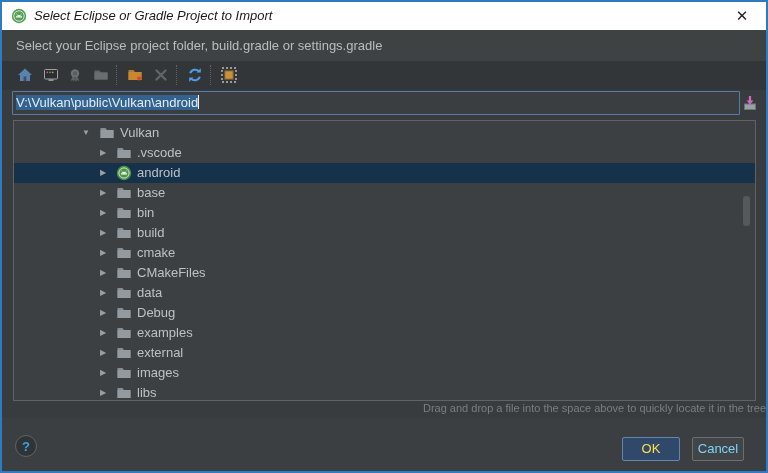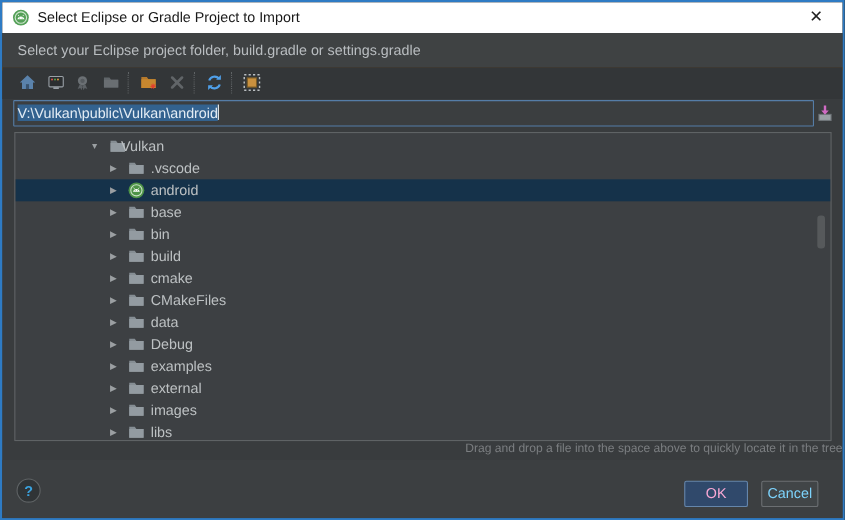--- a/index.html
+++ b/index.html
@@ -2,21 +2,21 @@
 <html><head>
 <meta charset="utf-8">
 <style>
   html,body{margin:0;padding:0;background:#222;}
   .window{
     position:relative;width:768px;height:473px;box-sizing:border-box;
     border:2px solid #2e7bc4;background:#393c3e;overflow:hidden;
     font-family:"Liberation Sans","DejaVu Sans",sans-serif;font-size:13px;color:#bdc1c3;
   }
   
-  .titlebar{position:absolute;left:0;top:0;width:764px;height:28px;background:#ffffff;color:#111;}
+  .titlebar{position:absolute;left:0;top:0;width:764px;height:28px;background:#ffffff;color:#111;font-style:italic;}
   .titlebar .appicon{position:absolute;left:9px;top:6px;width:16px;height:16px;}
   .titlebar .title{position:absolute;left:32px;top:0;line-height:28px;font-size:13px;color:#1a1a1a;}
   .titlebar .close{position:absolute;right:12px;top:0;width:24px;height:28px;line-height:28px;text-align:center;color:#222;font-size:15px;cursor:pointer;}
   
   .subtitle{position:absolute;left:0;top:28px;width:764px;height:31px;background:#3f4243;border-bottom:3px solid #a16207;}
   .subtitle span{position:absolute;left:14px;top:0;line-height:31px;color:#b9bdc0;font-size:13px;}
   
   .toolbar{position:absolute;left:0;top:59px;width:764px;height:29px;background:#333638;}
   .tbtn{position:absolute;top:3px;width:22px;height:22px;display:flex;align-items:center;justify-content:center;cursor:pointer;}
   .tbtn svg{width:16px;height:16px;}
@@ -50,21 +50,21 @@
   .bottombar{position:absolute;left:0;top:416px;width:764px;height:53px;background:#3c3f41;}
   .helpbtn{
     position:absolute;left:13px;top:17px;width:22px;height:22px;border-radius:50%;
     background:#303436;border:1px solid #5f6365;color:#3aa3e0;font-weight:bold;
     text-align:center;line-height:22px;font-size:13px;box-sizing:border-box;cursor:pointer;
   }
   .btn{
     position:absolute;top:19px;height:24px;box-sizing:border-box;border-radius:2px;
     text-align:center;line-height:22px;font-size:13px;cursor:pointer;
   }
-  .btn-ok{left:620px;width:58px;background:#30496b;border:1px solid #6586ab;color:#f9a8d4;}
+  .btn-ok{left:620px;width:58px;background:#30496b;border:1px solid #6586ab;color:#fde047;}
   .btn-cancel{left:690px;width:52px;background:#414547;border:1px solid #6b6f72;color:#7dd3fc;}
 </style>
 </head>
 <body>
 
 <div class="window">
 
   <div class="titlebar">
     <span class="appicon">
       <svg viewBox="0 0 16 16">
@@ -161,21 +161,21 @@
     </svg>
     <div class="scrollthumb"></div>
   <div class="tree-row" style="top: 2px;">
         <span class="tri" style="left: 66px;">▼</span>
         <span class="ticon" style="left: 85px;">
           <svg viewBox="0 0 16 16">
             <path d="M1.5 3h5l1.5 2h6.5v8h-13z" fill="#858d93"></path>
             <path d="M1.5 5h13v8h-13z" fill="#939ba1"></path>
           </svg>
         </span>
-        <span class="tlabel" style="left: 96px; text-align: right;">Vulkan</span>
+        <span class="tlabel" style="left: 106px; text-align: right;">Vulkan</span>
       </div>
       <div class="tree-row" style="top: 22px;">
         <span class="tri" style="left: 83px;">▶</span>
         <span class="ticon" style="left: 102px;">
           <svg viewBox="0 0 16 16">
             <path d="M1.5 3h5l1.5 2h6.5v8h-13z" fill="#858d93"></path>
             <path d="M1.5 5h13v8h-13z" fill="#939ba1"></path>
           </svg>
         </span>
         <span class="tlabel" style="left: 123px;">.vscode</span>

